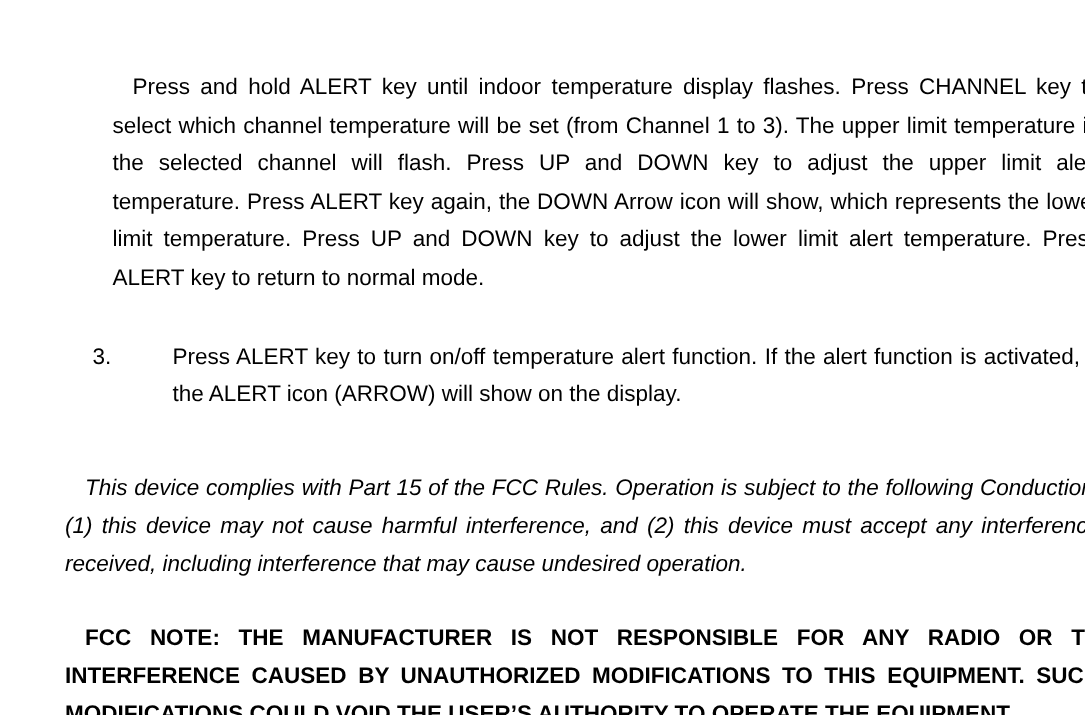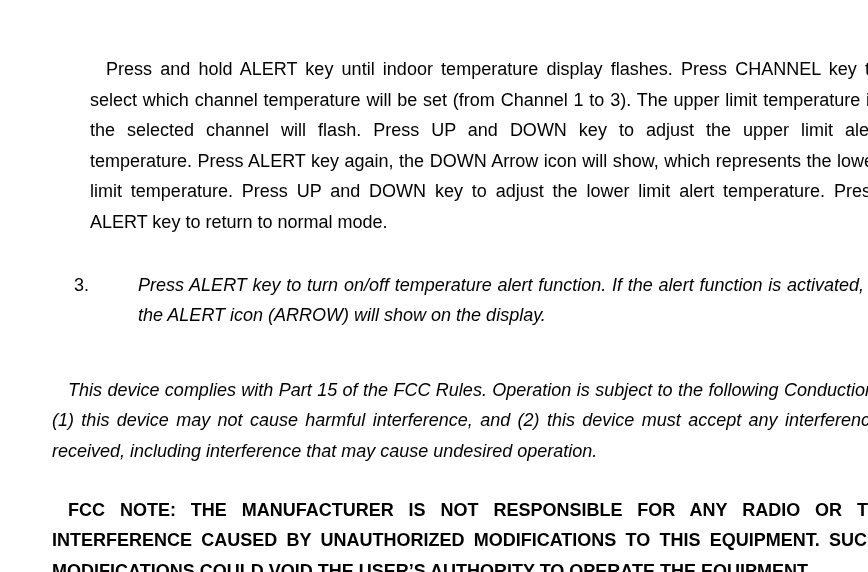--- a/index.html
+++ b/index.html
@@ -30,21 +30,20 @@
       text-justify: inter-word;
     }
     .list-marker {
       flex-shrink: 0;
       width: 32px;
     }
     .list-content {
       flex: 1;
       text-align: justify;
       text-justify: inter-word;
-      font-style: italic;
     }
     .body-para {
       text-align: justify;
       text-justify: inter-word;
       margin-top: 28px;
       font-style: italic;
     }
     .note-para {
       text-align: justify;
       text-justify: inter-word;

